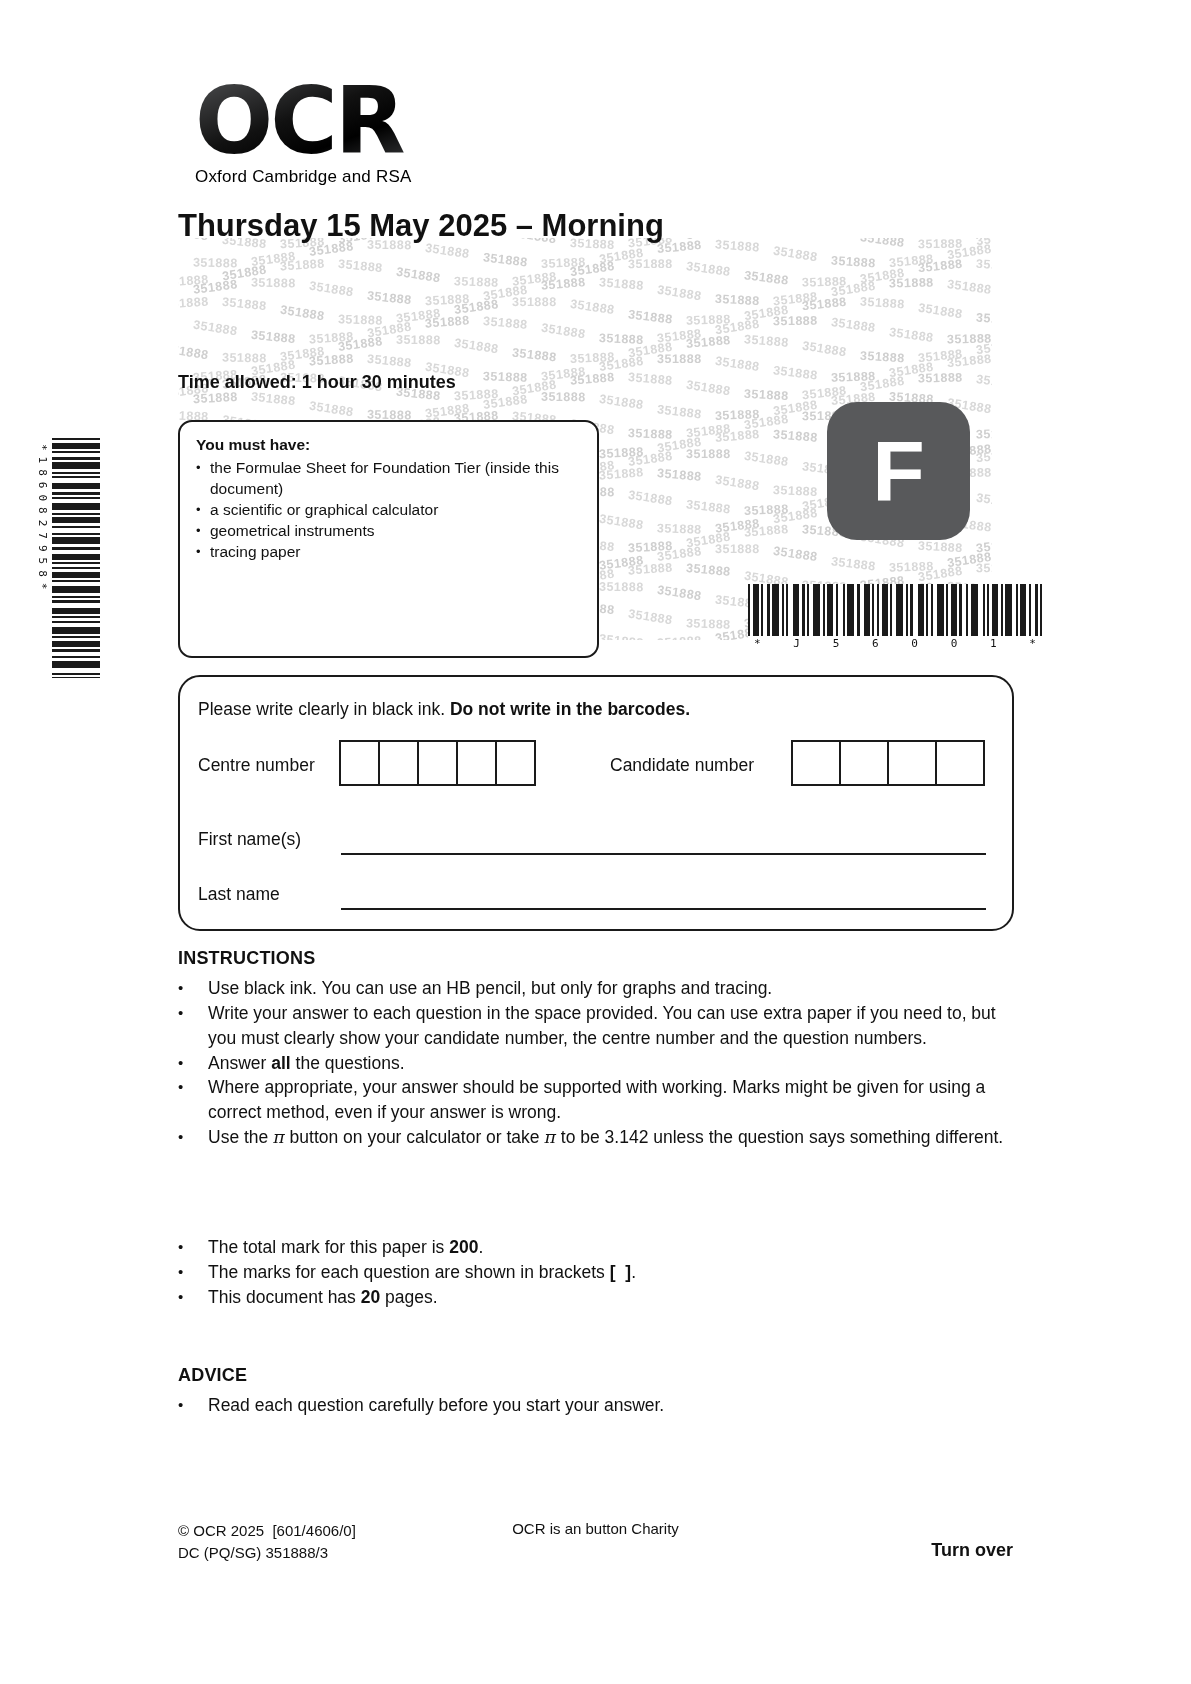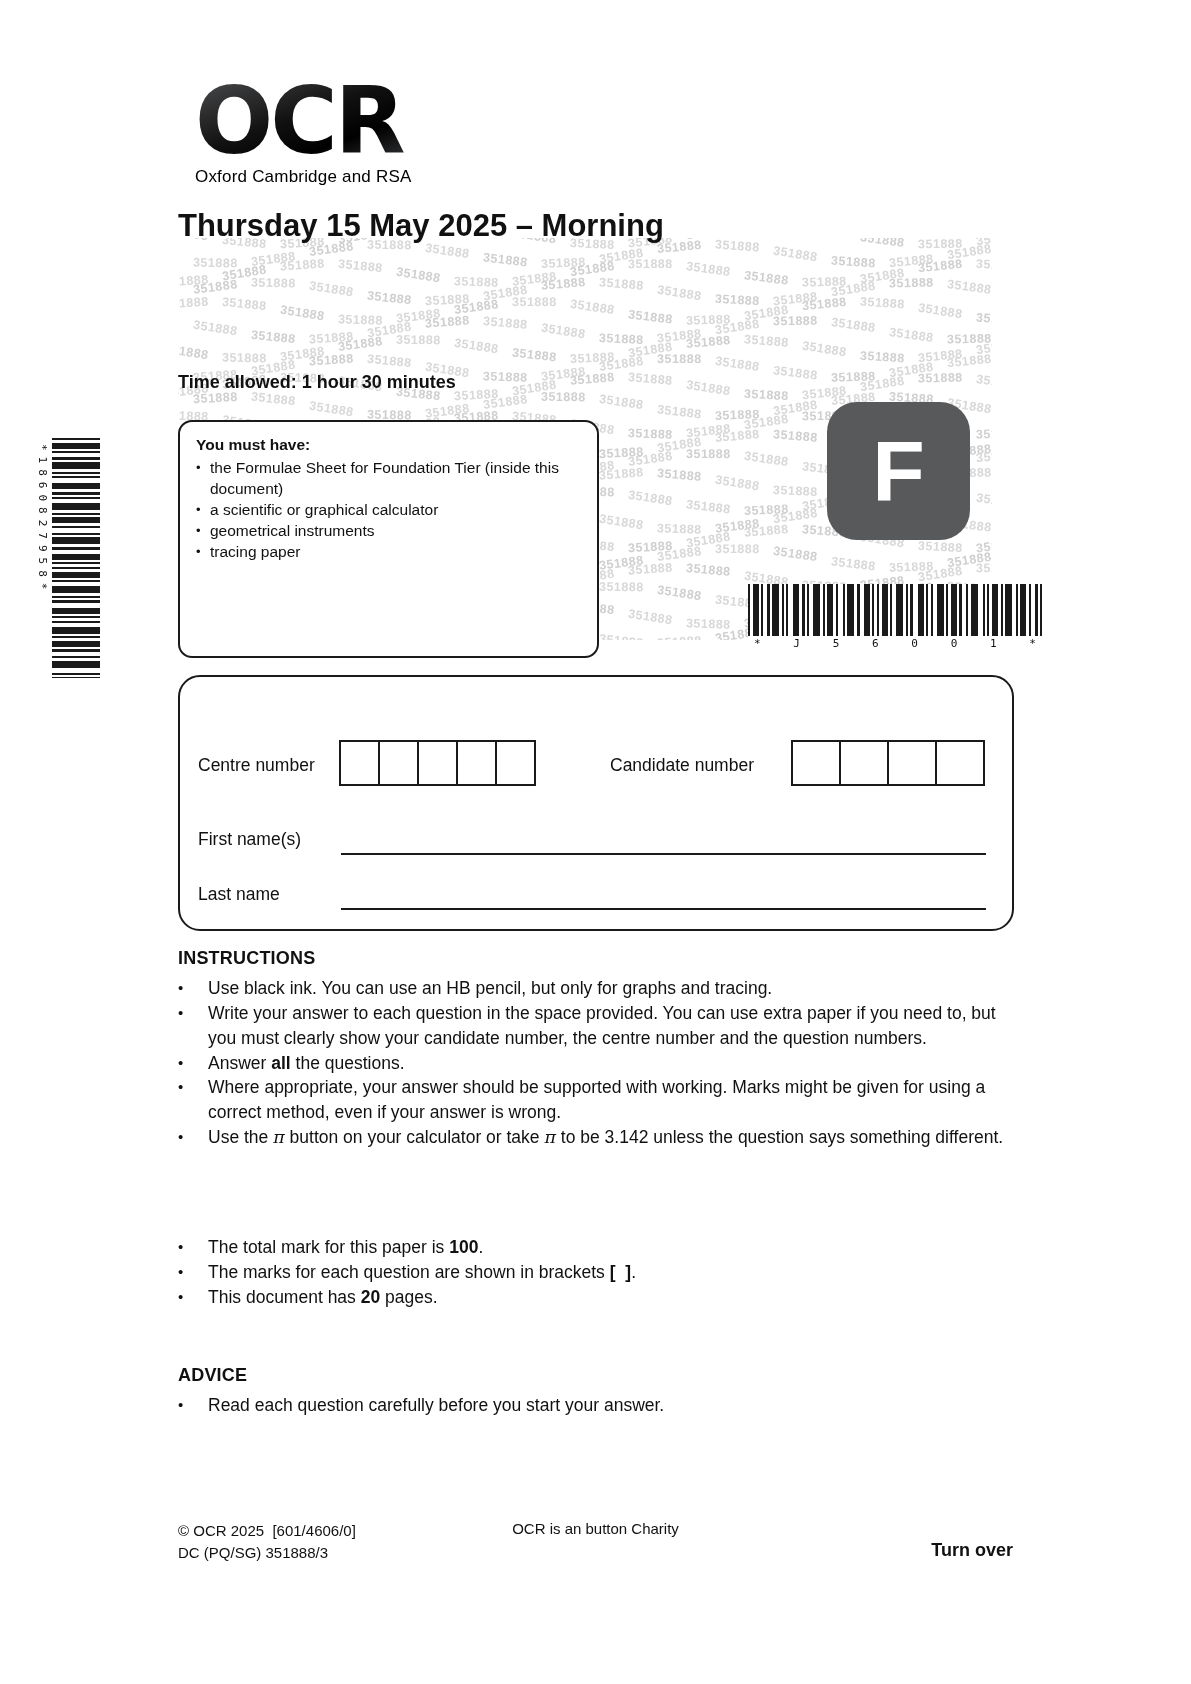--- a/index.html
+++ b/index.html
@@ -559,20 +559,21 @@
         <span>5</span>
         <span>6</span>
         <span>0</span>
         <span>0</span>
         <span>1</span>
         <span>*</span>
       </div>
   </div>
 
   <div class="cand-box">
+    <div class="cand-notice"><span>Please write clearly in black ink. </span><span class="b">Do not write in the barcodes.</span></div>
 
     <div class="num-label centre">Centre number</div>
     <div class="num-cells centre">
         <div class="num-cell"></div>
         <div class="num-cell"></div>
         <div class="num-cell"></div>
         <div class="num-cell"></div>
         <div class="num-cell"></div>
       </div>
 
@@ -614,21 +615,21 @@
           <span class="blt">•</span>
           <span><span>Use the </span><span class="pi">π</span><span> button on your calculator or take </span><span class="pi">π</span><span> to be 3.142 unless the question says something different.</span></span>
         </li>
     </ul>
   </div>
 
   <div class="section sec-information">
     <ul class="blist">
       <li>
           <span class="blt">•</span>
-          <span><span>The total mark for this paper is </span><span class="b">100</span><span>.</span></span>
+          <span><span>The total mark for this paper is </span><span class="b">200</span><span>.</span></span>
         </li>
       <li>
           <span class="blt">•</span>
           <span><span>The marks for each question are shown in brackets </span><span class="b">[&nbsp;&nbsp;]</span><span>.</span></span>
         </li>
       <li>
           <span class="blt">•</span>
           <span><span>This document has </span><span class="b">20</span><span> pages.</span></span>
         </li>
     </ul>

